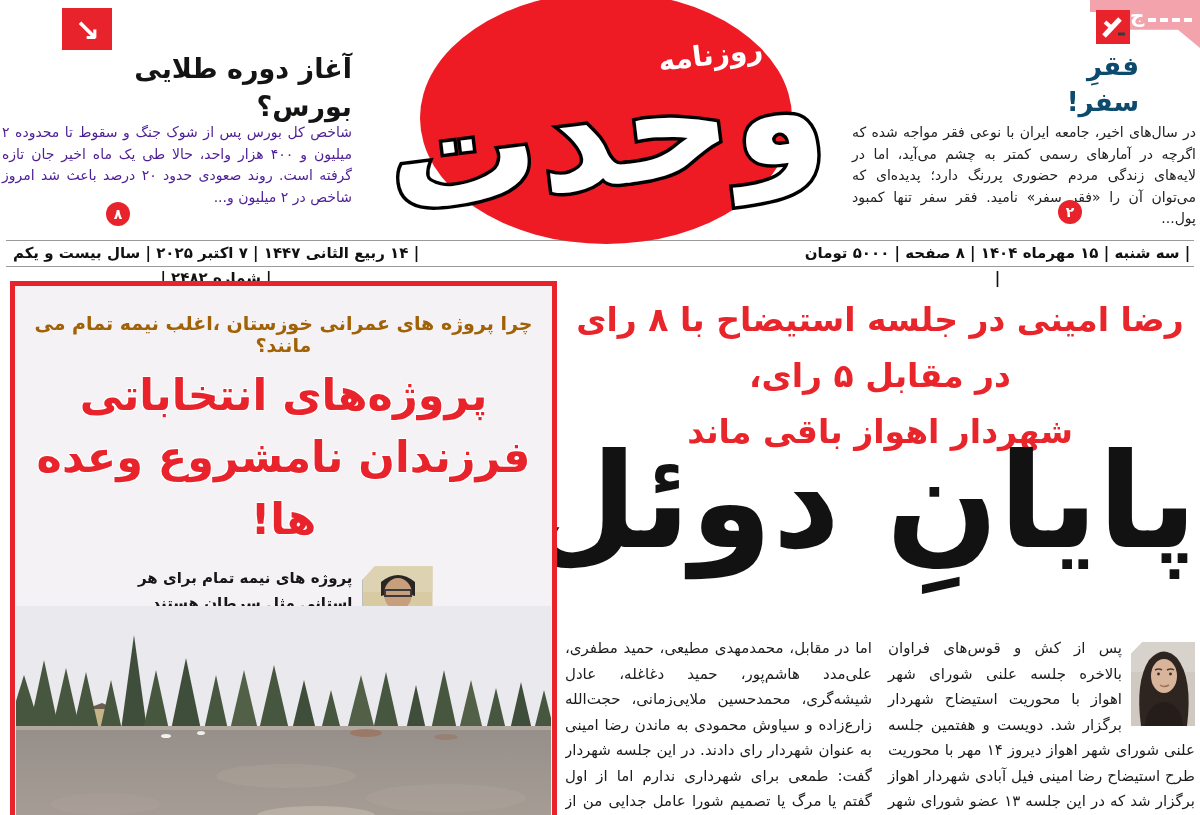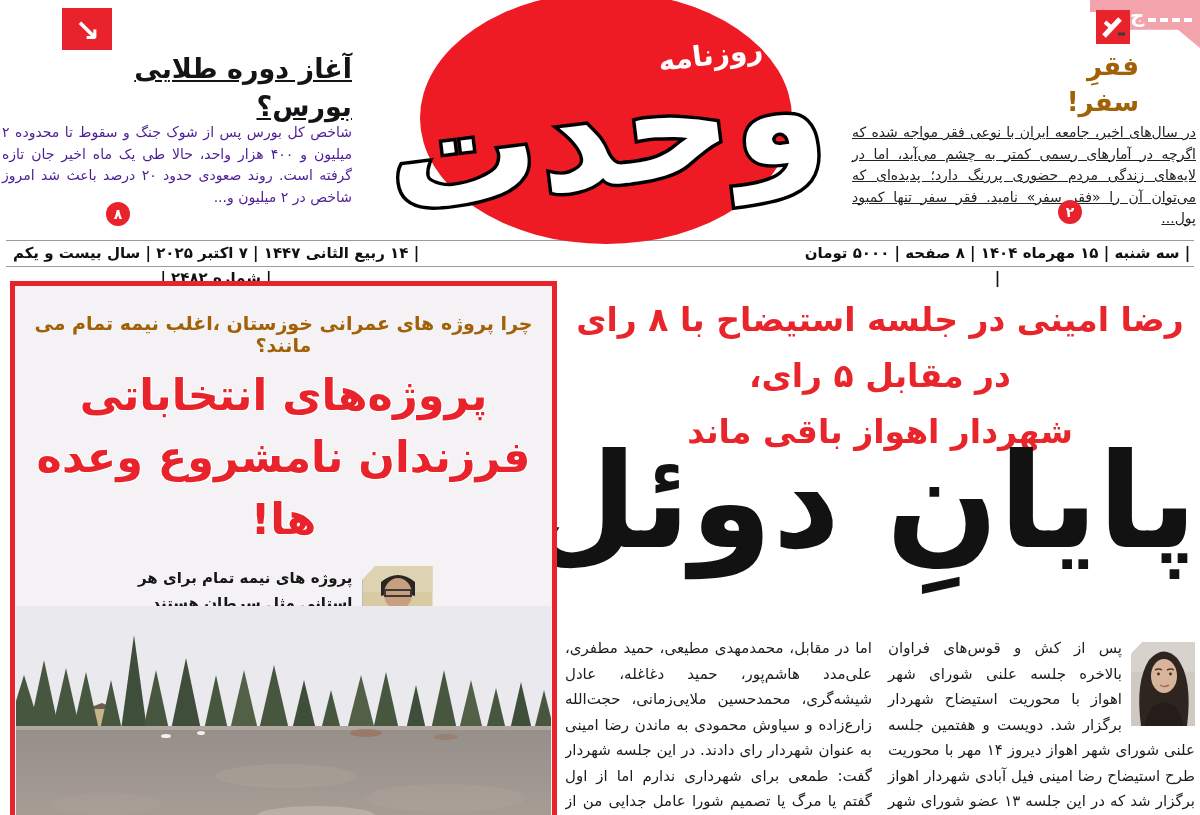--- a/index.html
+++ b/index.html
@@ -6,21 +6,21 @@
   *{box-sizing:border-box;}
   .sheet{
     position:relative;width:1200px;height:815px;overflow:hidden;
     background:#fff;direction:rtl;
     font-family:"DejaVu Sans",sans-serif;color:#1a1a1a;
   }
   .abs{position:absolute;}
 
   
   .stock-icon{left:62px;top:8px;width:50px;height:42px;}
-  .stock-title{left:0;top:50px;width:352px;text-align:right;font-size:27px;font-weight:bold;line-height:38px;color:#141414;padding-left:6px;text-decoration:underline;}
+  .stock-title{left:0;top:50px;width:352px;text-align:right;font-size:27px;font-weight:bold;line-height:38px;color:#141414;padding-left:6px;}
   .stock-body{left:2px;top:122px;width:350px;font-size:14px;line-height:21.5px;text-align:justify;color:#4c1d95;}
   .badge{width:24px;height:24px;border-radius:50%;background:#e8232b;color:#fff;
          font-size:14px;font-weight:bold;text-align:center;line-height:24px;}
   .stock-badge{left:106px;top:202px;}
 
   
   .rule{height:1px;background:#9b9b9b;left:6px;width:1188px;z-index:1;}
   .rule-top{top:240px;}
   .rule-bot{top:266px;}
   .logo{left:368px;top:0;width:470px;height:268px;z-index:5;}
@@ -29,22 +29,22 @@
   .date-right{left:800px;width:395px;}
   .date-left{left:10px;width:412px;}
 
   
   .pov-banner{left:1090px;top:0;width:110px;height:48px;z-index:3;}
   .pov-banner .pink{position:absolute;inset:0;background:#f2a3ac;
       clip-path:polygon(0 0,100% 0,100% 100%,80% 62%,6% 62%,6% 25%,0 25%);}
   .pov-banner .dash{position:absolute;left:58px;right:8px;top:18px;border-top:4px dashed #fff;}
   .pov-banner .jeem{position:absolute;left:40px;top:3px;color:#fff;font-size:20px;font-weight:bold;}
   .pov-banner .redsq{position:absolute;left:6px;top:10px;width:34px;height:34px;background:#e8232b;}
-  .pov-title{left:984px;top:48px;width:155px;text-align:right;font-size:26px;font-weight:bold;line-height:36px;color:#a16207;}
-  .pov-body{left:852px;top:122px;width:344px;font-size:14px;line-height:21.5px;text-align:justify;color:#222;text-decoration:underline;}
+  .pov-title{left:984px;top:48px;width:155px;text-align:right;font-size:26px;font-weight:bold;line-height:36px;color:#0c4a6e;}
+  .pov-body{left:852px;top:122px;width:344px;font-size:14px;line-height:21.5px;text-align:justify;color:#222;}
   .pov-badge{left:1058px;top:200px;}
 
   
   .projects-box{left:10px;top:281px;width:547px;height:545px;
       border:5px solid #e8232b;background:#f4f2f5;z-index:2;}
   .box-kicker{margin:26px 12px 0;text-align:center;font-size:19px;font-weight:bold;color:#a16207;}
   .box-headline{margin-top:8px;text-align:center;color:#e8232b;font-weight:bold;
       font-size:43px;line-height:62px;
       text-shadow:1px 1px 0 #fff,-1px -1px 0 #fff,1px -1px 0 #fff,-1px 1px 0 #fff;}
   .lede-row{display:flex;justify-content:center;align-items:flex-start;gap:10px;margin:16px 20px 0;}

